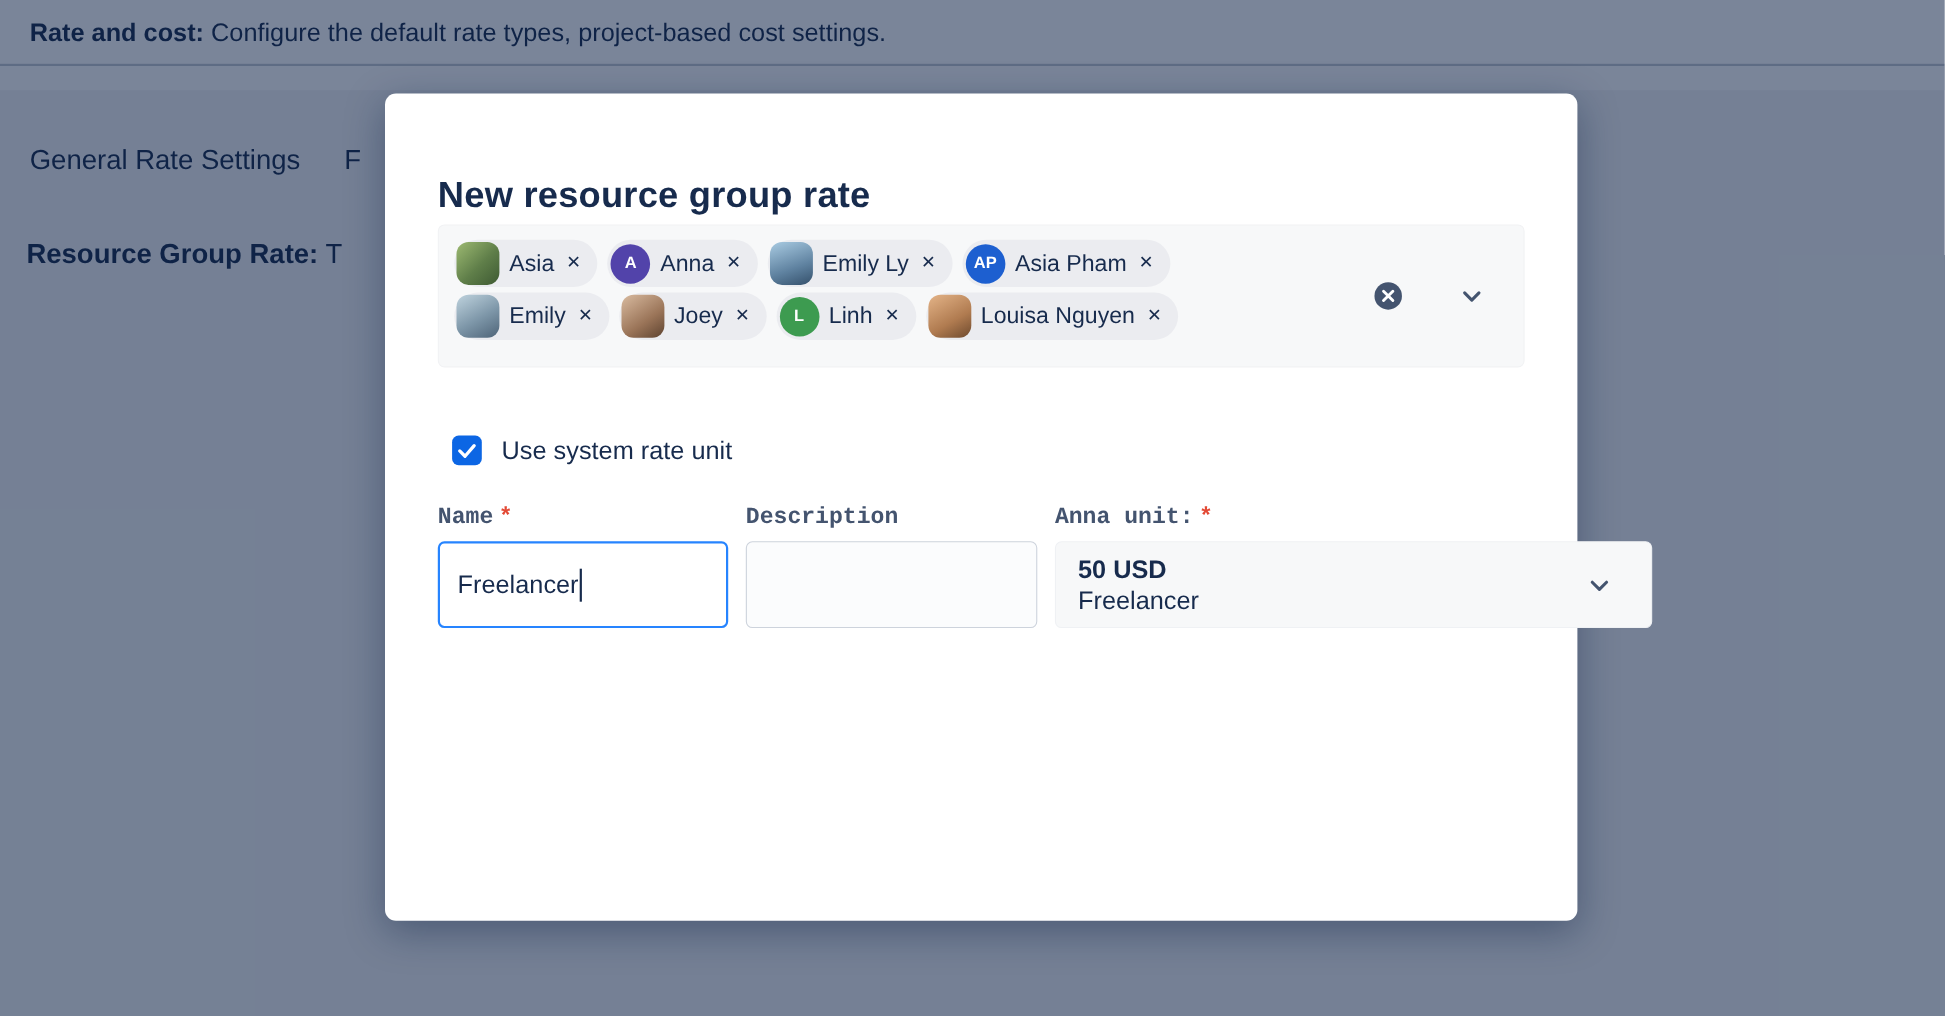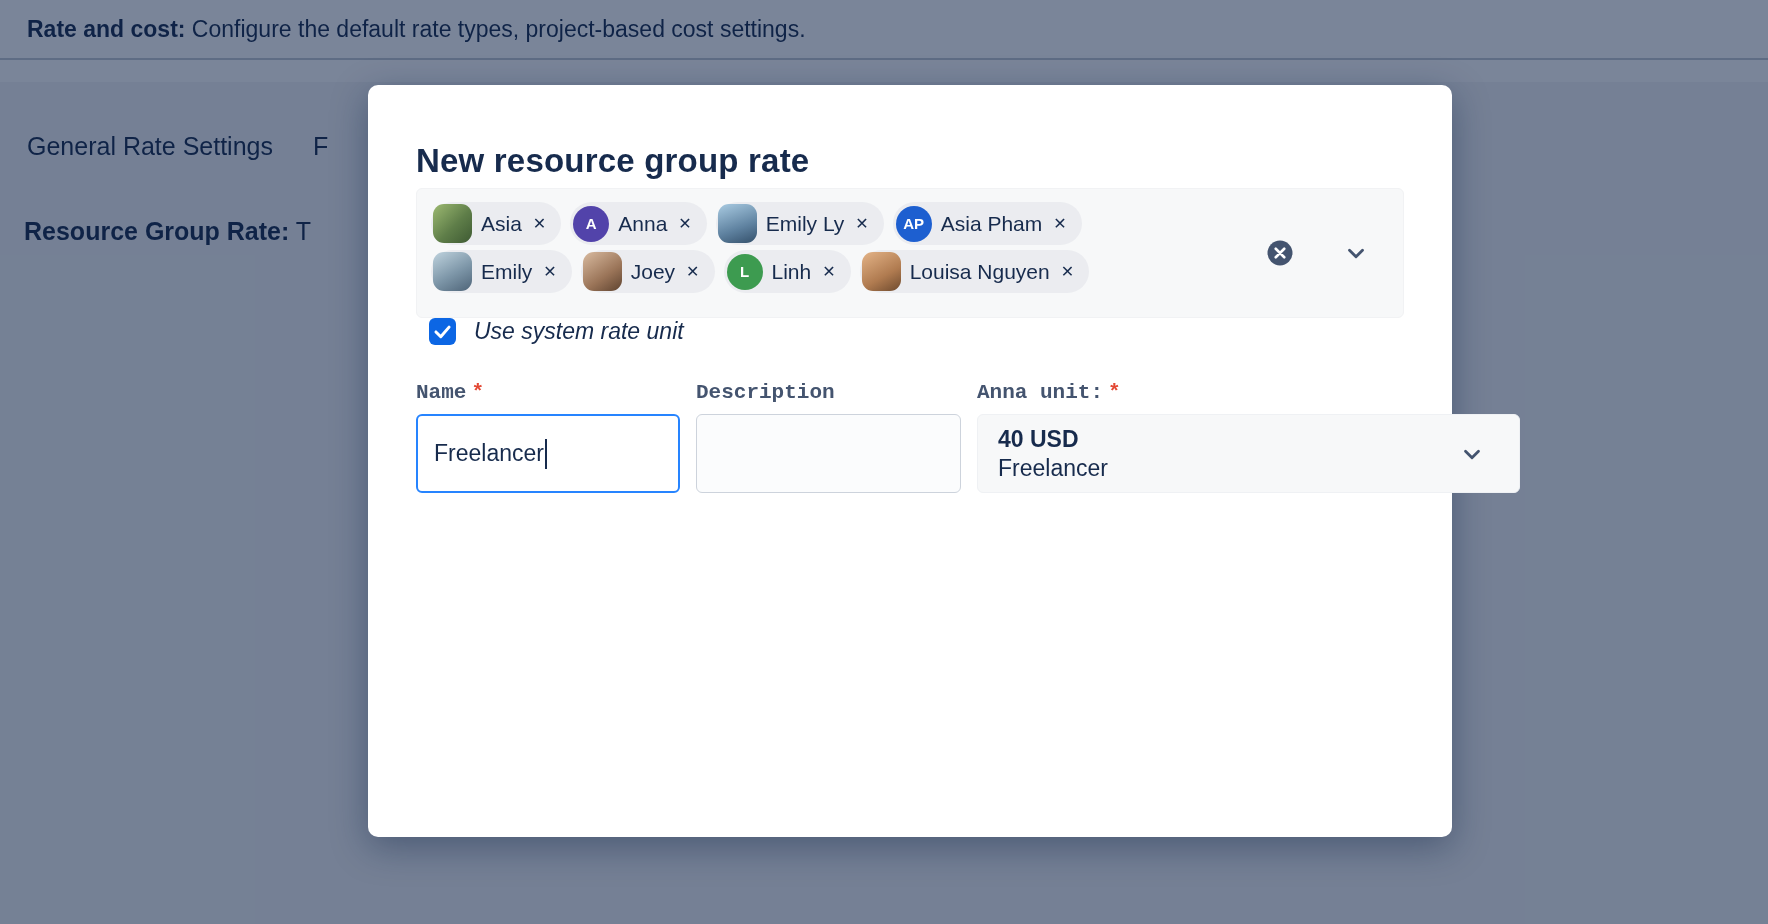--- a/index.html
+++ b/index.html
@@ -16,24 +16,24 @@
   .content-bg { position: absolute; top: 82px; left: 0; right: 0; bottom: 0; background: #F4F5F7; }
   .tabs-row { display: flex; gap: 40px; padding-left: 27px; padding-top: 50px; font-size: 25px; color: #172B4D; }
   .subtitle-row { padding-left: 24px; margin-top: 56px; font-size: 25px; }
   .subtitle-row .b { font-weight: 700; }
 
   
   .blanket { position: absolute; inset: 0; background: rgba(9,30,66,0.54); z-index: 5; }
 
   
   .modal {
-    position: absolute; left: 368px; top: 85px; width: 1084px; height: 752px;
+    position: absolute; left: 350px; top: 85px; width: 1084px; height: 752px;
     background: #fff; border-radius: 10px; z-index: 10;
     box-shadow: 0 10px 36px rgba(9,30,66,0.38);
-    padding: 0 48px;
+    padding: 16px 48px;
   }
   .modal-title { margin-top: 57px; font-size: 33px; font-weight: 600; letter-spacing: 0.2px; }
 
   .field-label { font-size: 21px; font-weight: 600; color: #44546F; }
   .req { color: #E34935; margin-left: 5px; font-weight: 700; }
 
   .members-label { margin-top: 60px; }
   .members-field {
     position: relative; margin-top: 8px; height: 130px;
     background: #F7F8F9; border: 1px solid #F1F2F4; border-radius: 6px;
@@ -62,21 +62,21 @@
   }
   .field-clear {
     position: absolute; right: 108px; top: 50%; transform: translateY(-50%);
     width: 30px; height: 30px; border: none; background: none; cursor: pointer; padding: 0;
   }
   .field-chevron, .select-chevron {
     position: absolute; right: 34px; top: 50%; transform: translateY(-50%);
     width: 26px; height: 26px; border: none; background: none; cursor: pointer; padding: 0;
   }
 
-  .checkbox-row { display: flex; align-items: center; gap: 18px; margin-left: 13px; font-style: italic; }
+  .checkbox-row { display: flex; align-items: center; gap: 18px; margin-top: 62px; margin-left: 13px; }
   .checkbox {
     width: 27px; height: 27px; border-radius: 6px; background: #0C66E4;
     border: none; cursor: pointer; position: relative; flex: none;
   }
   .checkbox .check { display: none; position: absolute; inset: 3px; }
   .checkbox.checked .check { display: block; }
   .checkbox-label { font-size: 23px; color: #172B4D; }
 
   .fields-grid {
     display: grid; grid-template-columns: 264px 265px 543px; column-gap: 16px;
@@ -216,21 +216,21 @@
 
   <div class="inputs-grid">
     <div class="text-input name-input">
       <span>Freelancer</span>
       <span class="caret"></span>
     </div>
     <div class="text-input desc-input">
       <span></span>
     </div>
     <div class="rate-select">
-      <div class="rate-primary">40 USD</div>
+      <div class="rate-primary">50 USD</div>
       <div class="rate-secondary">Freelancer</div>
       <span class="select-chevron">
         <svg viewBox="0 0 24 24" width="26" height="26">
           <path d="M6 9.5 L12 15.5 L18 9.5" fill="none" stroke="#44546F" stroke-width="2.6" stroke-linecap="round" stroke-linejoin="round"></path>
         </svg>
       </span>
     </div>
   </div>
 
 </div>

